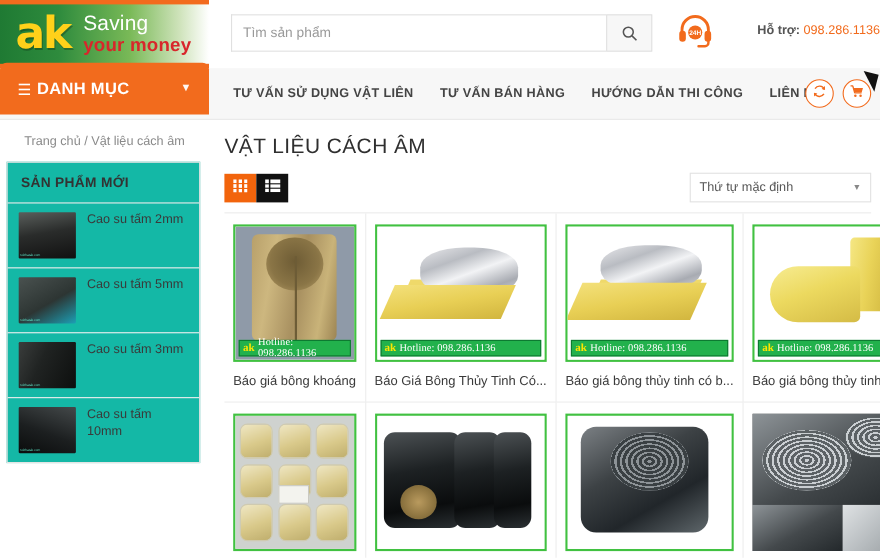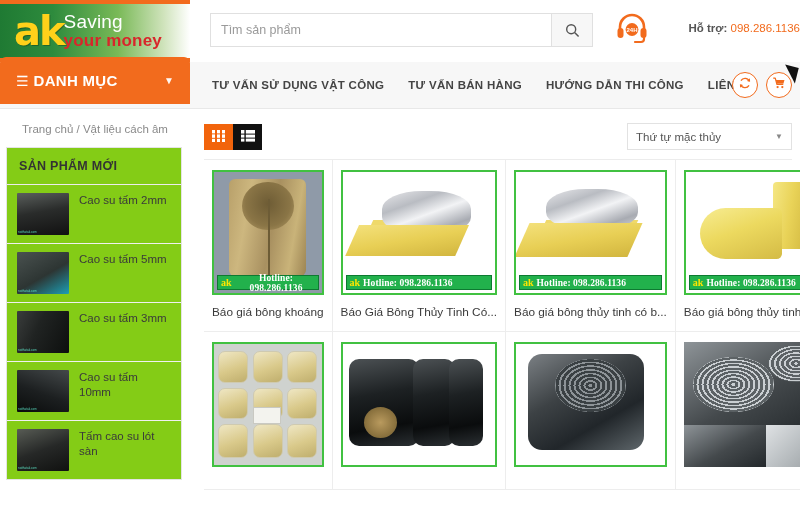--- a/index.html
+++ b/index.html
@@ -31,21 +31,21 @@
     content:""; position:absolute; left:0; right:0; height:4px; background:#f26b1d;
   }
   .logo-banner::before { top:0; }
   .logo-banner::after { bottom:0; }
   .logo-mark {
     font-family: "DejaVu Sans", sans-serif;
     font-size: 40px; font-weight: 700; color: #ffd11a;
     margin-left: 14px; line-height: 1; letter-spacing: -2px;
     text-shadow: 1px 1px 0 rgba(0,0,0,.25);
   }
-  .logo-words { margin-left: 0; line-height: 1.05; }
+  .logo-words { margin-left: 12px; line-height: 1.05; }
   .logo-saving { font-size: 19px; color:#ffffff; font-weight:400; letter-spacing:.2px;}
   .logo-money { font-size: 17px; color:#d8262b; font-weight:700; letter-spacing:.2px;}
 
   .search-wrap { margin-left: 20px; margin-top: 13px; display: flex; width: 385px; }
   .search-input {
     flex: 1; height: 34px; border: 1px solid #e0e0e0; border-right: none;
     padding: 0 10px; font-size: 12.5px; color:#888;
     font-family:"Liberation Sans", sans-serif; outline: none; background:#fff;
   }
   .search-input::placeholder { color:#9a9a9a; }
@@ -93,21 +93,21 @@
     content:""; position:absolute; right:-6px; top:-7px;
     width:0; height:0; border-left:14px solid transparent; border-top:16px solid #111;
     transform:rotate(14deg);
   }
 
   
   .page { display:flex; height: 507px; }
   .sidebar { width:190px; flex:0 0 190px; padding: 14px 0 0 0; position:relative; }
   .breadcrumb { font-size:11.5px; color:#8a8a8a; padding:0 10px 12px 22px; }
 
-  .panel { border:1px solid #e4e4e4; margin:0 8px 0 6px; background:#84cc16; }
+  .panel { border:1px solid #e4e4e4; margin:0 8px 0 6px; background:#14b8a6; }
   .panel-head {
     padding:11px 12px; font-size:12.5px; font-weight:700; color:#333;
     letter-spacing:.3px; border-bottom:1px solid #ececec;
   }
   .np-item {
     display:flex; align-items:flex-start; gap:10px;
     padding:8px 10px; border-bottom:1px solid #f0f0f0; cursor:pointer;
   }
   .np-item:last-child { border-bottom:none; }
   .np-thumb { width:52px; height:42px; flex:0 0 52px; border-radius:1px; position:relative; overflow:hidden; }
@@ -144,21 +144,21 @@
     position:relative; overflow:hidden; display:block;
   }
   .pimg.noborder { border:none; }
   .hotline {
     position:absolute; left:3px; right:3px; bottom:3px; height:15px;
     background:#22b14c; border:1px solid #0d7a31;
     display:flex; align-items:center; gap:3px; padding-left:3px;
     font-family:"Liberation Serif", serif;
   }
   .hl-mark { color:#ffe600; font-size:10px; font-weight:700; line-height:1; }
-  .hl-text { color:#ffffff; font-size:9.5px; font-weight:700; letter-spacing:.1px;text-align:center; }
+  .hl-text { color:#ffffff; font-size:9.5px; font-weight:400; letter-spacing:.1px; }
   .ptitle {
     margin-top:10px; font-size:11.8px; color:#3a3a3a; text-align:left;
     white-space:nowrap; overflow:hidden; text-overflow:ellipsis;
   }
 
   
   .art { position:absolute; inset:0; }
   .a-rockpipe { background:#8f9aa8; }
   .a-rockpipe .tube {
     position:absolute; left:14%; top:6%; width:72%; height:80%;
@@ -289,21 +289,21 @@
 </div>
 
 <div class="navbar">
   <div class="danhmuc">
     <span class="dm-burger">☰</span>
     <span class="dm-label">DANH MỤC</span>
     <span class="dm-caret">▼</span>
   </div>
 
   <div class="nav-links">
-    <a href="#">TƯ VẤN SỬ DỤNG VẬT CÔNG</a>
+    <a href="#">TƯ VẤN SỬ DỤNG VẬT LIÊN</a>
     <a href="#">TƯ VẤN BÁN HÀNG</a>
     <a href="#">HƯỚNG DẪN THI CÔNG</a>
     <a href="#">LIÊN HỆ</a>
   </div>
 
   <div class="nav-actions">
     <div class="circle-btn">
       <span>
         <svg width="14" height="14" viewBox="0 0 16 16">
           <path d="M13 6 A5.4 5.4 0 0 0 3.4 5.2" fill="none" stroke="#f26b1d" stroke-width="1.5"></path>
@@ -351,31 +351,26 @@
             <span class="wm">noithatak.com</span>
           </div>
         <div class="np-title">Cao su tấm 3mm</div>
       </div>
       <div class="np-item">
         <div class="np-thumb th4">
             <span class="wm">noithatak.com</span>
           </div>
         <div class="np-title">Cao su tấm 10mm</div>
       </div>
-      <div class="np-item">
-        <div class="np-thumb th5">
-            <span class="wm">noithatak.com</span>
-          </div>
-        <div class="np-title">Tấm cao su lót sàn</div>
-      </div>
     </div>
 
   </div>
 
   <div class="main">
+    <div class="page-title">VẬT LIỆU CÁCH ÂM</div>
 
     <div class="toolbar">
       <div class="view-toggle">
         <div class="vt-btn vt-grid">
           <span>
             <svg width="13" height="12" viewBox="0 0 13 12">
               <rect x="0" y="0" width="3" height="3.4" fill="#fff"></rect>
                 <rect x="5" y="0" width="3" height="3.4" fill="#fff"></rect>
                 <rect x="10" y="0" width="3" height="3.4" fill="#fff"></rect>
               <rect x="0" y="4.4" width="3" height="3.4" fill="#fff"></rect>
@@ -395,21 +390,21 @@
               <rect x="0" y="4.6" width="3.4" height="3" fill="#fff"></rect>
                 <rect x="4.8" y="4.6" width="9.2" height="3" fill="#fff"></rect>
               <rect x="0" y="8.6" width="3.4" height="3" fill="#fff"></rect>
                 <rect x="4.8" y="8.6" width="9.2" height="3" fill="#fff"></rect>
             </svg>
           </span>
         </div>
       </div>
 
       <div class="sort-select">
-        <span>Thứ tự mặc thủy</span>
+        <span>Thứ tự mặc định</span>
         <span class="sort-caret">▼</span>
       </div>
     </div>
 
     <div class="product-grid">
 
       <div class="pcard">
         <div class="pimg">
           <div class="art a-rockpipe">
               <div class="tube"></div>

